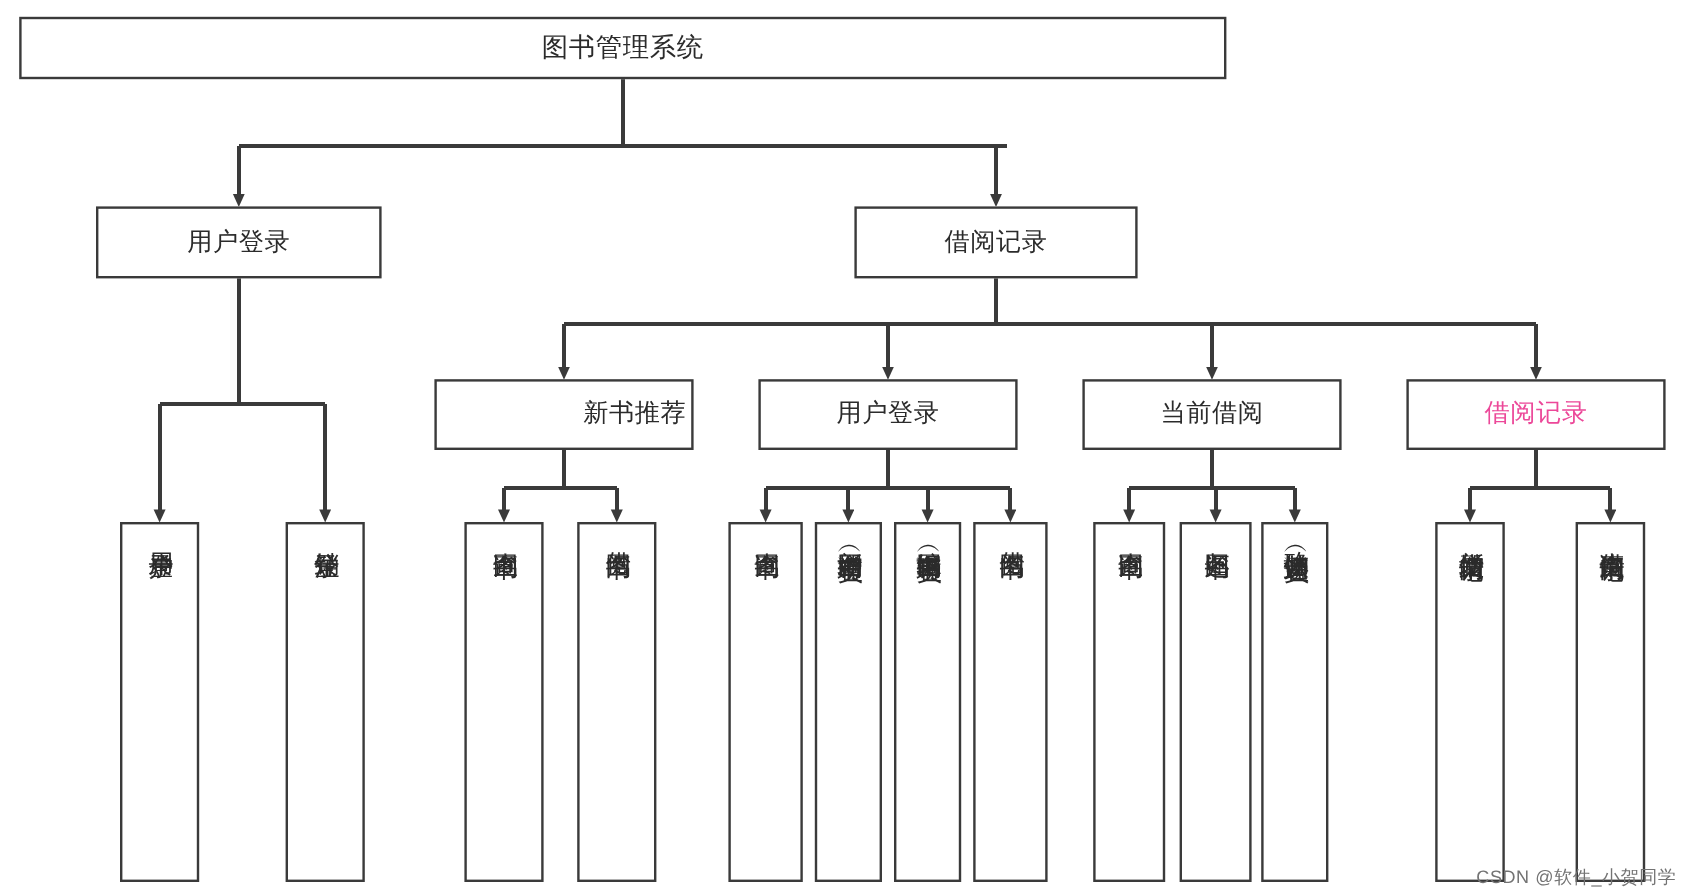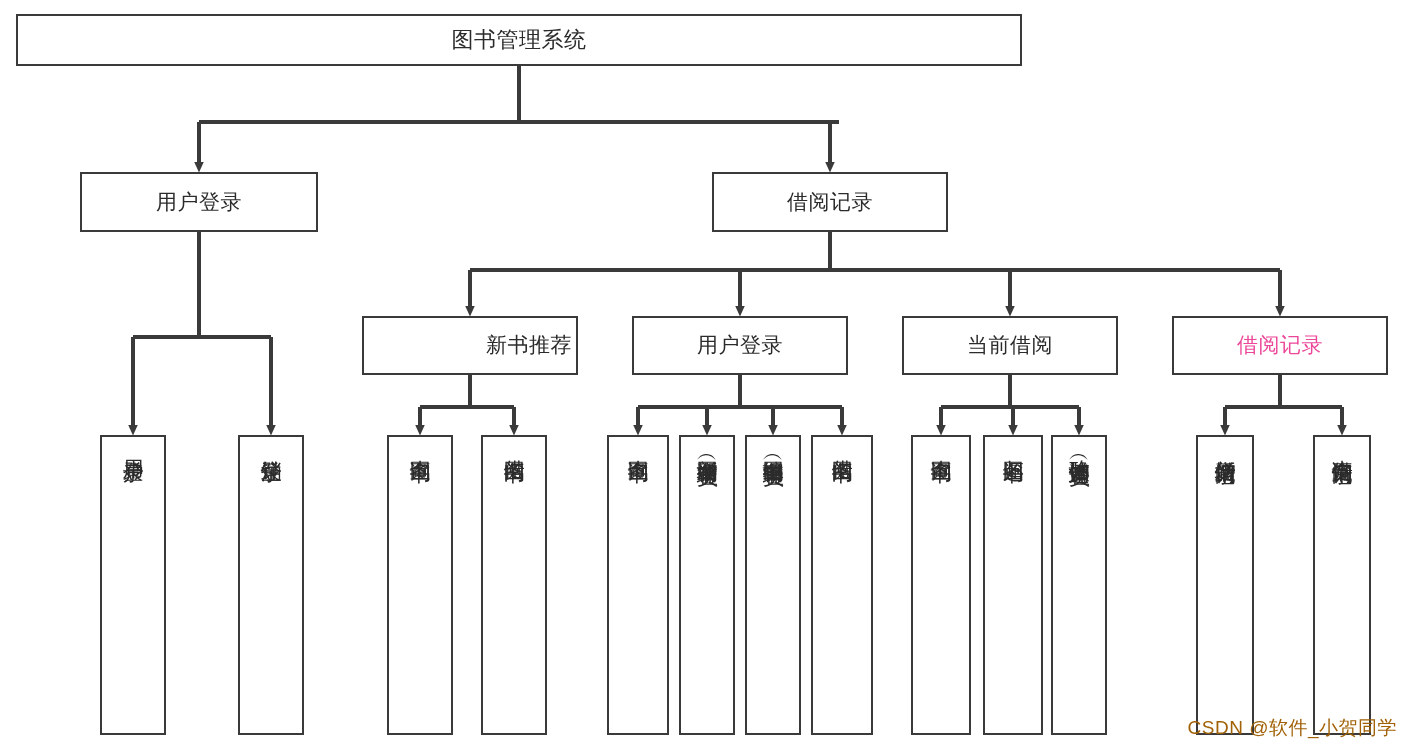--- a/index.html
+++ b/index.html
@@ -55,22 +55,22 @@
     writing-mode: vertical-rl;
     text-orientation: upright;
     line-height: 1.08;
     white-space: nowrap;
     display: block;
   }
   .watermark {
     position: absolute;
     right: 8px;
     bottom: 6px;
-    font-size: 19px;
-    color: #a16207;
+    font-size: 15px;
+    color: #737373;
     letter-spacing: 0.5px;
     white-space: nowrap;
     pointer-events: none;
   }
 </style>
 </head>
 <body>
 
 <div id="canvas" style="background: rgb(255, 255, 255);">
 

